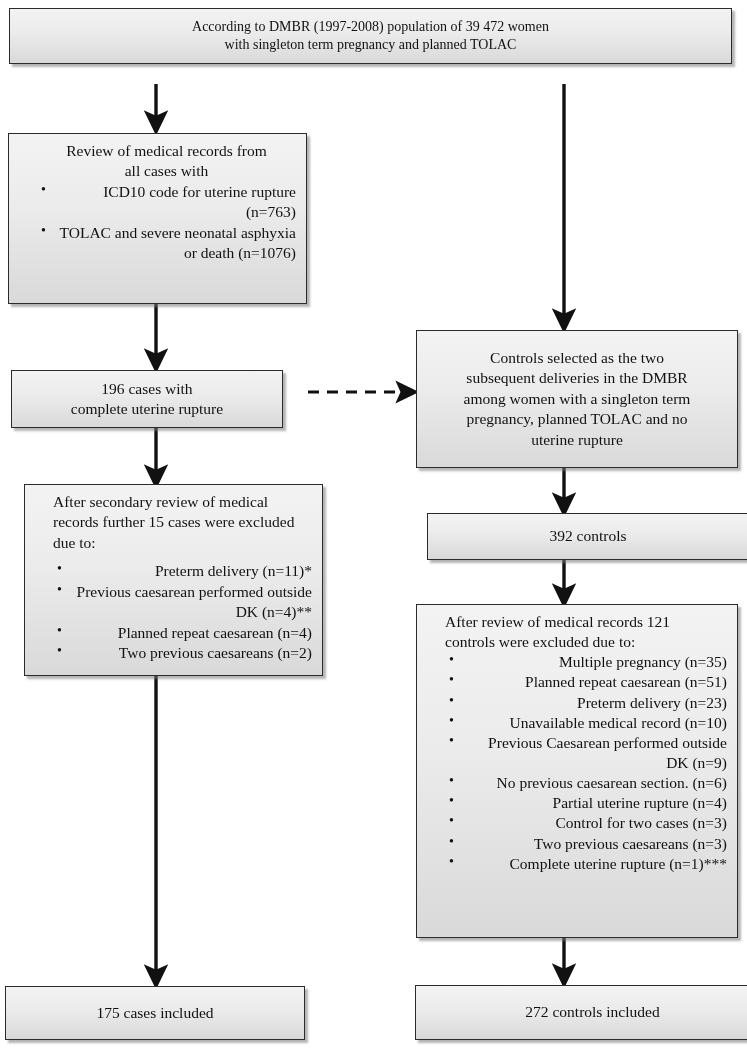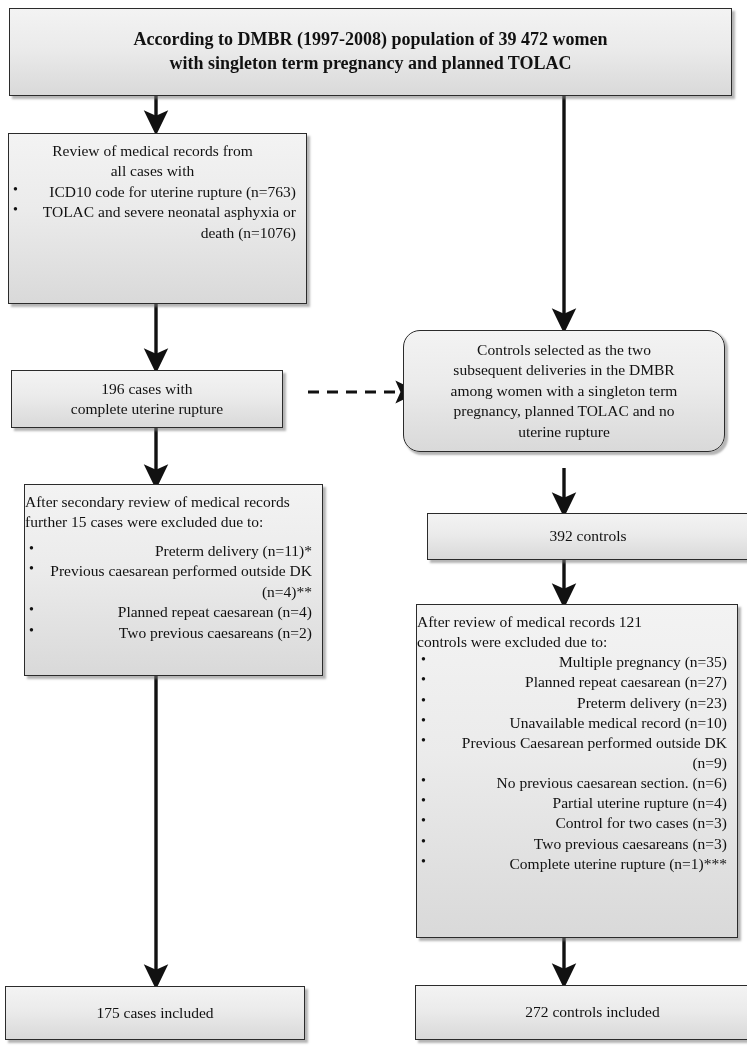--- a/index.html
+++ b/index.html
@@ -58,21 +58,21 @@
     text-align: right;
   }
   ul.bullets li::before {
     content: "\2022";
     position: absolute;
     left: 4px;
     top: -1px;
     font-size: 14px;
   }
   .pad {
-    padding: 7px 10px 7px 0;
+    padding: 7px 10px 7px 28px;
   }
   
   #connectors {
     position: absolute;
     left: 0;
     top: 0;
     width: 747px;
     height: 1049px;
     pointer-events: none;
   }
@@ -104,21 +104,21 @@
 
     <line x1="156" y1="676" x2="156" y2="982" stroke="#111111" stroke-width="3.4" marker-end="url(#arrowhead)"></line>
 
     <line x1="564" y1="468" x2="564" y2="510" stroke="#111111" stroke-width="3.4" marker-end="url(#arrowhead)"></line>
 
     <line x1="564" y1="560" x2="564" y2="601" stroke="#111111" stroke-width="3.4" marker-end="url(#arrowhead)"></line>
 
     <line x1="564" y1="938" x2="564" y2="981" stroke="#111111" stroke-width="3.4" marker-end="url(#arrowhead)"></line>
   </svg>
 
-  <div class="box centered" style="left:9px; top:8px; width:723px; height:88px; font-size:18px;font-weight:bold;">
+  <div class="box centered" style="left:9px; top:8px; width:723px; height:56px; font-size:14px;">
     <span class="head">According to DMBR (1997-2008) population of 39 472 women</span>
     <span class="head">with singleton term pregnancy and planned TOLAC</span>
   </div>
 
   <div class="box pad" style="left:8px; top:133px; width:299px; height:171px;">
     <span class="head">Review of medical records from</span>
     <span class="head">all cases with</span>
     <ul class="bullets">
       <li>ICD10 code for uterine rupture (n=763)</li>
       <li>TOLAC and severe neonatal asphyxia or death (n=1076)</li>
@@ -137,38 +137,38 @@
       <li>Previous caesarean performed outside DK (n=4)**</li>
       <li>Planned repeat caesarean (n=4)</li>
       <li>Two previous caesareans (n=2)</li>
     </ul>
   </div>
 
   <div class="box centered" style="left:5px; top:986px; width:300px; height:54px;">
     <span class="head">175 cases included</span>
   </div>
 
-  <div class="box centered" style="left:403px; top:330px; width:322px; height:122px;border-radius:17px;">
+  <div class="box centered" style="left:416px; top:330px; width:322px; height:138px;">
     <span class="head">Controls selected as the two</span>
     <span class="head">subsequent  deliveries in the DMBR</span>
     <span class="head">among women with a singleton term</span>
     <span class="head">pregnancy, planned TOLAC and no</span>
     <span class="head">uterine rupture</span>
   </div>
 
   <div class="box centered" style="left:427px; top:513px; width:322px; height:47px;">
     <span class="head">392 controls</span>
   </div>
 
   <div class="box pad" style="left:416px; top:604px; width:322px; height:334px; line-height:1.30;">
     <span class="head-left">After review of medical records 121</span>
     <span class="head-left">controls were excluded due to:</span>
     <ul class="bullets">
       <li>Multiple pregnancy (n=35)</li>
-      <li>Planned repeat caesarean  (n=27)</li>
+      <li>Planned repeat caesarean  (n=51)</li>
       <li>Preterm delivery (n=23)</li>
       <li>Unavailable medical record  (n=10)</li>
       <li>Previous Caesarean performed outside DK (n=9)</li>
       <li>No previous caesarean section. (n=6)</li>
       <li>Partial uterine rupture (n=4)</li>
       <li>Control for two cases (n=3)</li>
       <li>Two previous caesareans (n=3)</li>
       <li>Complete uterine rupture (n=1)***</li>
     </ul>
   </div>

